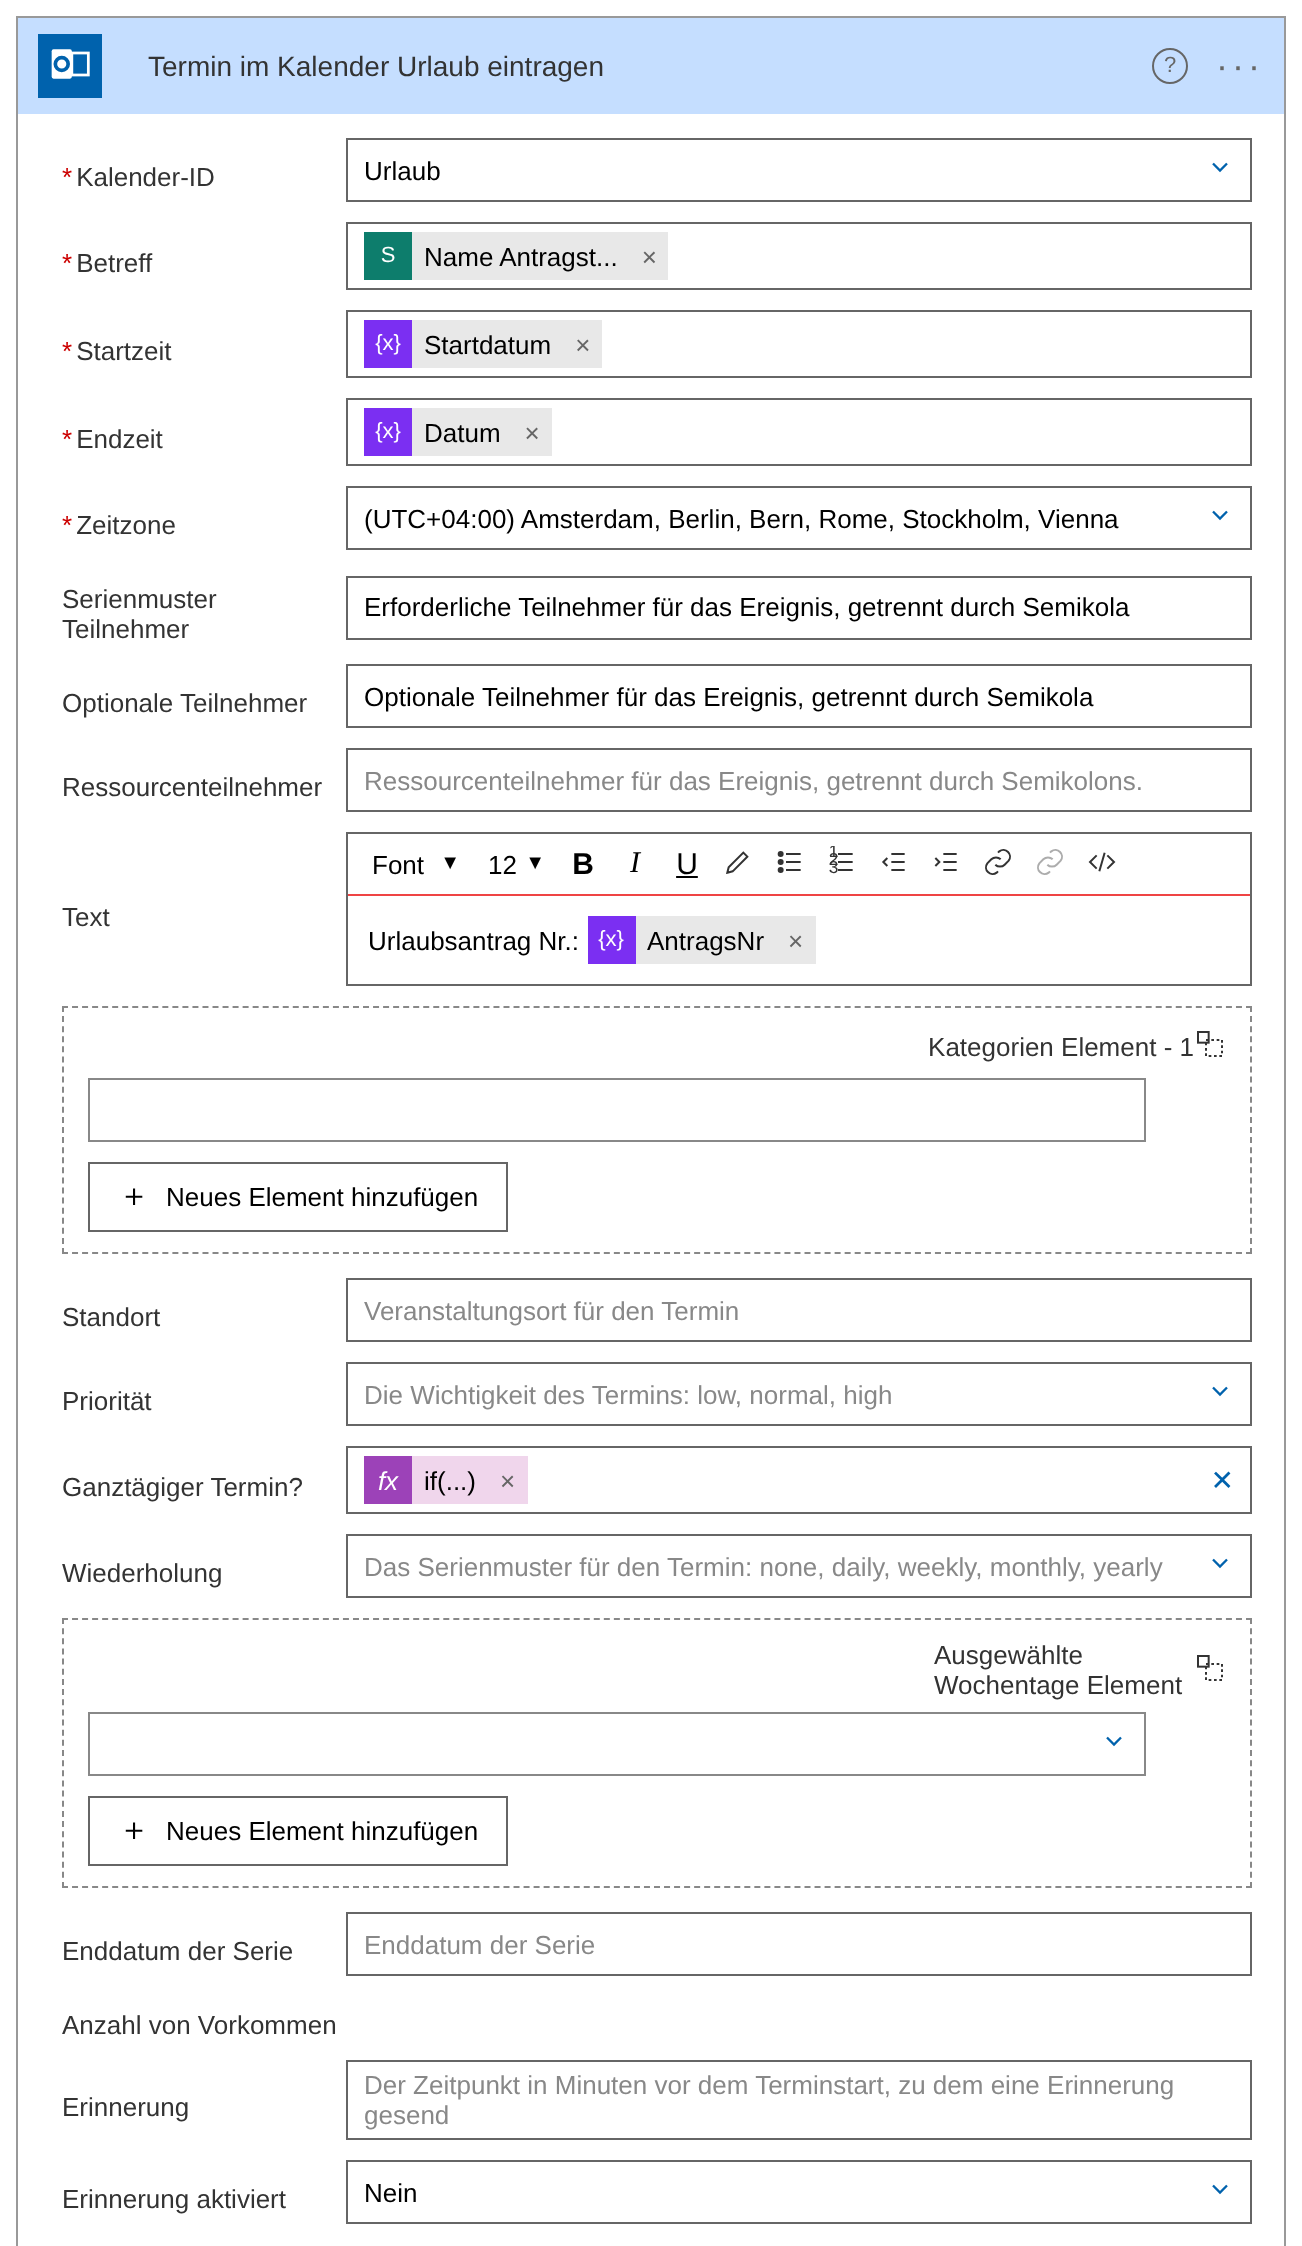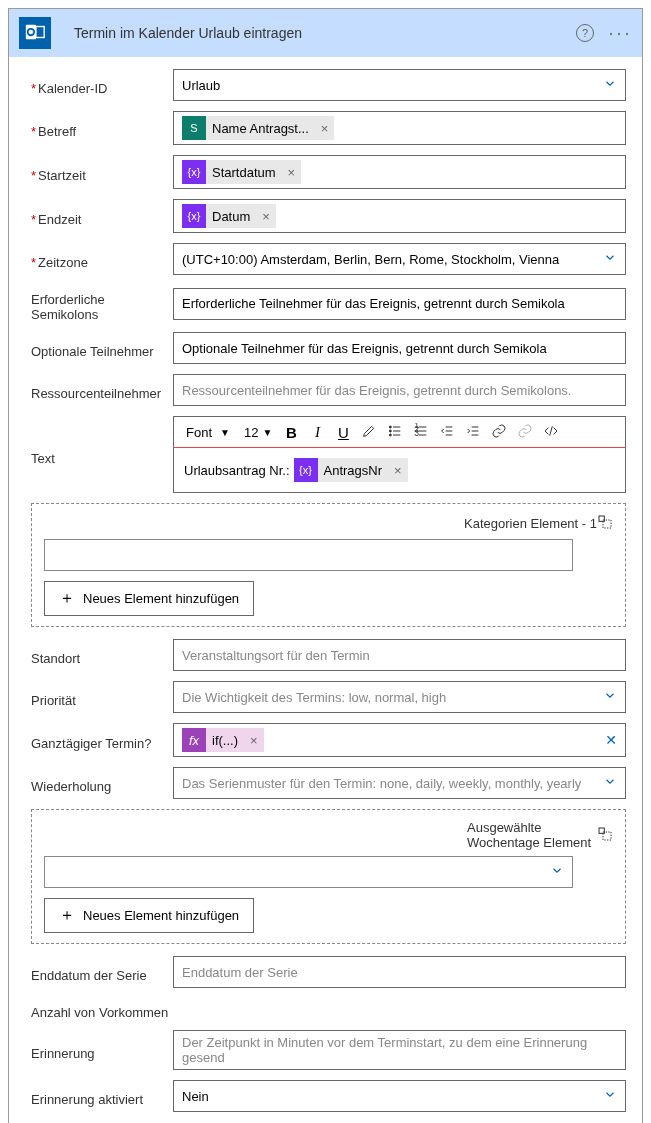--- a/index.html
+++ b/index.html
@@ -117,30 +117,30 @@
               <span class="tx">×</span>
             </span>
       </div>
         </div>
     </div>
 
     <div class="row">
       <div class="label req">Zeitzone</div>
       <div class="field">
           <div class="input select">
-        <span>(UTC+10:00) Amsterdam, Berlin, Bern, Rome, Stockholm, Vienna</span>
-        <span class="chevron"><svg viewBox="0 0 24 24">
-                <polyline points="6 9 12 15 18 9"></polyline>
-              </svg></span>
-      </div>
-        </div>
-    </div>
-
-    <div class="row">
-      <div class="label">Erforderliche Semikolons</div>
+        <span>(UTC+04:00) Amsterdam, Berlin, Bern, Rome, Stockholm, Vienna</span>
+        <span class="chevron"><svg viewBox="0 0 24 24">
+                <polyline points="6 9 12 15 18 9"></polyline>
+              </svg></span>
+      </div>
+        </div>
+    </div>
+
+    <div class="row">
+      <div class="label">Serienmuster Teilnehmer</div>
       <div class="field">
           <div class="input">
         <span>Erforderliche Teilnehmer für das Ereignis, getrennt durch Semikola</span>
       </div>
         </div>
     </div>
 
     <div class="row">
       <div class="label">Optionale Teilnehmer</div>
       <div class="field">

